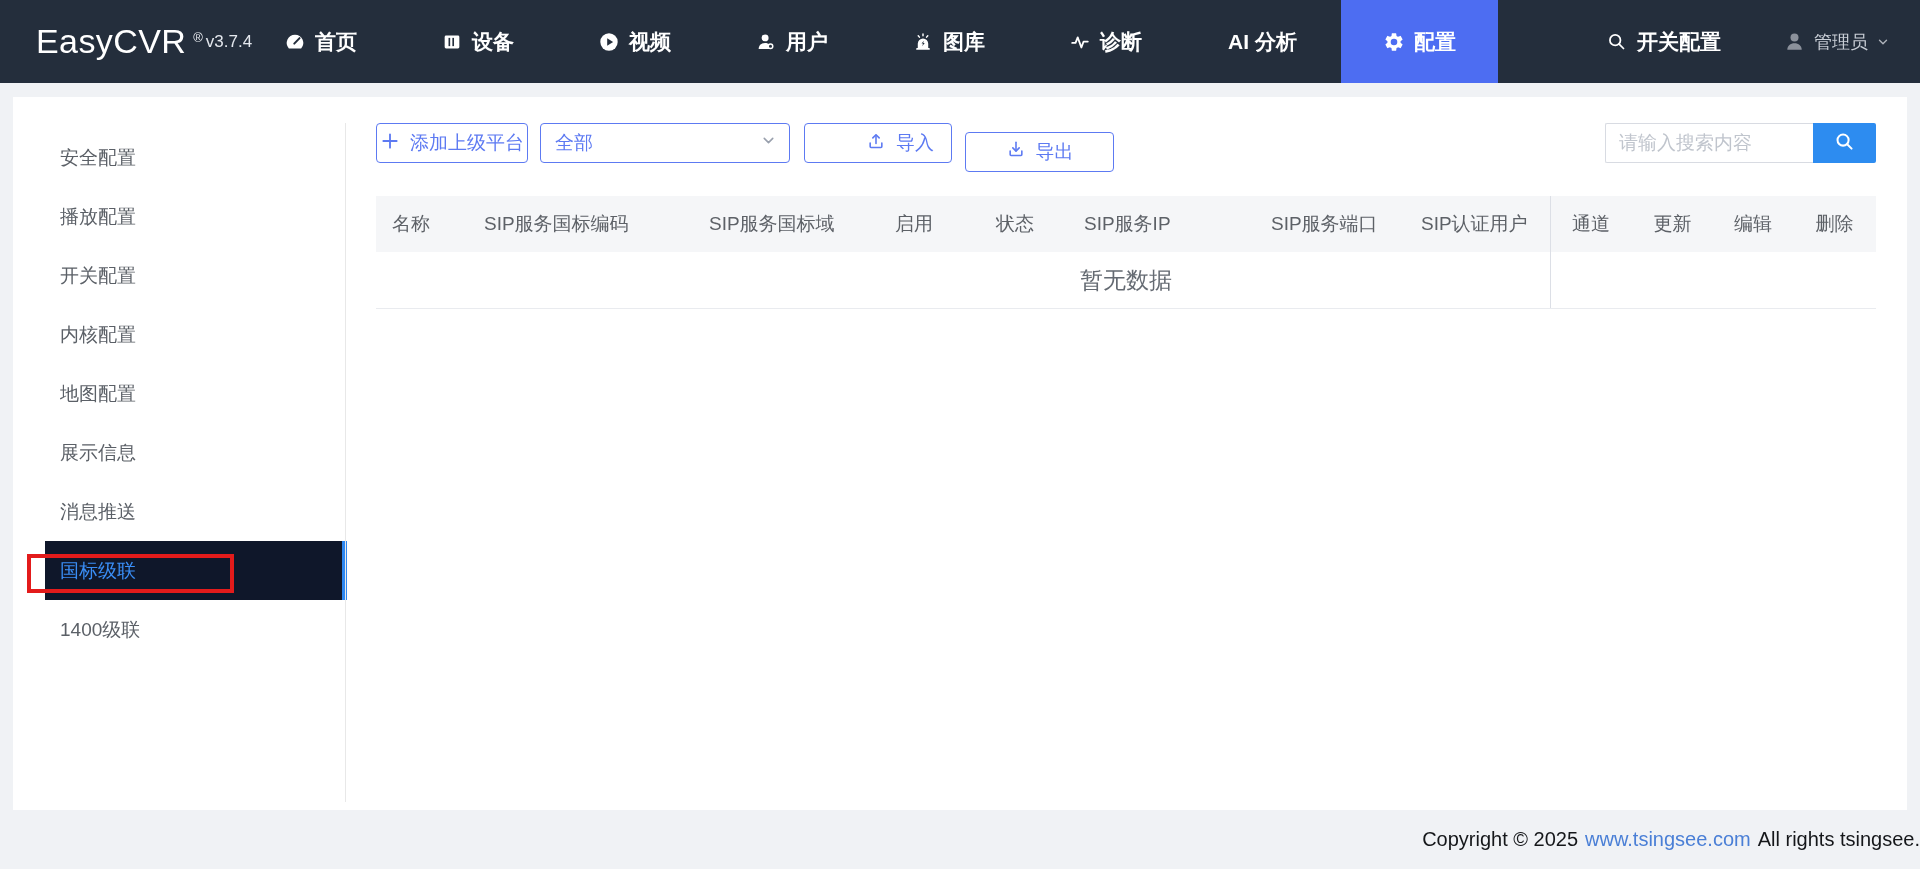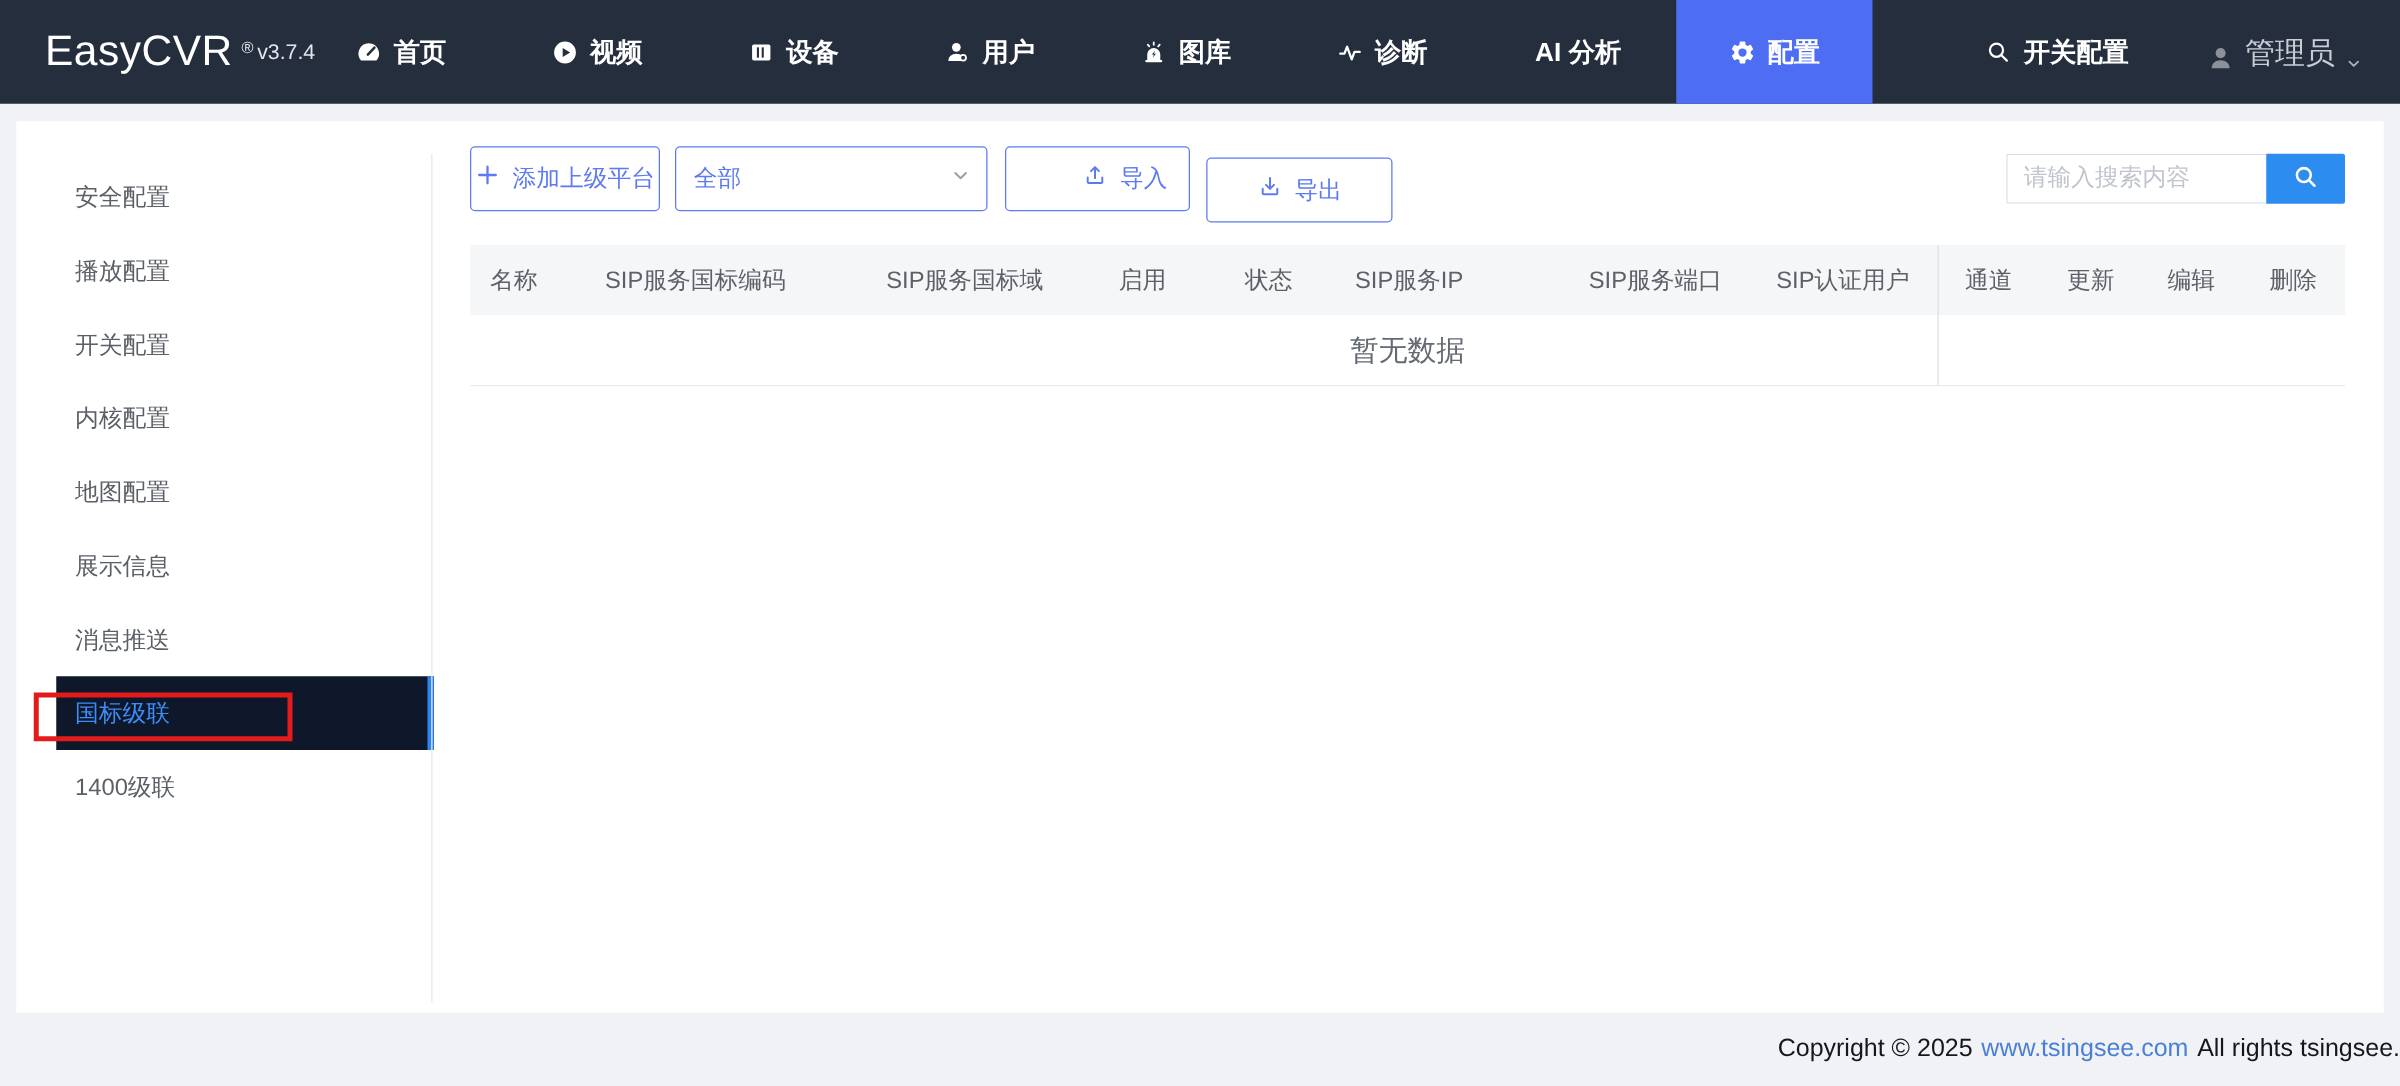--- a/index.html
+++ b/index.html
@@ -12,39 +12,39 @@
   .brand-name { font-size:34px; font-weight:500; letter-spacing:.4px; }
   .brand-tm { font-size:13px; margin:-8px 0 0 7px; color:#e8ebf0; }
   .brand-ver { font-size:17px; color:#e3e7ed; margin-left:3px; }
   .nav-items { display:flex; align-items:stretch; }
   .nav-item { width:157px; display:flex; align-items:center; justify-content:center; gap:9px;
               font-size:21px; font-weight:bold; cursor:pointer; }
   .nav-item.active { background:#4d6df2; }
   .nav-item .ic, .nav-search .ic, .nav-user .ic { display:flex; align-items:center; }
   .nav-right { margin-left:auto; display:flex; align-items:center; gap:62px; padding-right:30px; }
   .nav-search { display:flex; align-items:center; gap:10px; font-size:21px; font-weight:bold; cursor:pointer; }
-  .nav-user { display:flex; align-items:flex-end; gap:8px; font-size:24px; color:#c9ced6; cursor:pointer; }
+  .nav-user { display:flex; align-items:center; gap:8px; font-size:18px; color:#c9ced6; cursor:pointer; }
 
   
   .card { position:relative; margin:14px 13px 0; height:713px; background:#fff; }
   .vdivider { position:absolute; left:332px; top:26px; bottom:8px; width:1px; background:#e8e8e8; }
 
   
   #side-menu { position:absolute; left:32px; top:31px; width:302px; }
   .side-item { position:relative; height:59px; display:flex; align-items:center; padding-left:15px;
                font-size:19px; color:#5b6067; cursor:pointer; }
   .side-item.selected { background:#0f172a; color:#3a8ef6; }
   .side-item.selected::after { content:''; position:absolute; right:0; top:0; bottom:0; width:5px; background:#2c86f0; }
   .anno-box { position:absolute; left:-18px; top:13px; width:199px; height:31px;
               border:4px solid #e31b1b; pointer-events:none; }
 
   
   .main { position:absolute; left:363px; top:0; width:1500px; }
   .toolbar { display:flex; align-items:center; margin-top:26px; height:40px; }
-  .btn { height:52px; box-sizing:border-box; border:1px solid #5d7af2; border-radius:4px; background:#fff;
+  .btn { height:40px; box-sizing:border-box; border:1px solid #5d7af2; border-radius:4px; background:#fff;
          color:#5d7af2; font-size:19px; display:flex; align-items:center; justify-content:center; gap:10px;
          cursor:pointer; font-family:inherit; }
   .add-btn { width:152px; }
   .select { width:250px; justify-content:space-between; padding:0 12px 0 14px; margin-left:12px; }
   .import-btn { width:148px; margin-left:14px;padding-left:44px; }
   .export-btn { width:149px; margin-left:13px;margin-top:17px; }
   .search-group { margin-left:auto; display:flex; }
   .search-input { width:208px; height:40px; box-sizing:border-box; border:1px solid #d8dbe2; border-right:none;
                   padding:0 13px; font-size:19px; color:#333; border-radius:2px 0 0 2px; outline:none;
                   font-family:inherit; }
@@ -80,35 +80,35 @@
           <svg viewBox="0 0 24 24" width="22" height="22">
             <path d="M12 4a9 9 0 0 0-6.7 15h13.4A9 9 0 0 0 12 4z" fill="#fff"></path>
             <path d="M11.2 13.8L17 7.8" stroke="#242e3c" stroke-width="2.2" stroke-linecap="round"></path>
           </svg>
         </span>
         <span>首页</span>
       </div>
       <div class="nav-item">
         <span class="ic">
           <svg viewBox="0 0 24 24" width="22" height="22">
-            <circle cx="12" cy="12" r="9.5" fill="#fff"></circle>
-            <path d="M10 8l6.5 4-6.5 4z" fill="#242e3c"></path>
-          </svg>
-        </span>
-        <span>视频</span>
-      </div>
-      <div class="nav-item">
-        <span class="ic">
-          <svg viewBox="0 0 24 24" width="22" height="22">
             <rect x="4" y="5" width="16" height="14" rx="1.5" fill="#fff"></rect>
             <rect x="8.2" y="7.5" width="1.8" height="9" fill="#242e3c"></rect>
             <rect x="12.4" y="7.5" width="1.8" height="9" fill="#242e3c"></rect>
           </svg>
         </span>
         <span>设备</span>
+      </div>
+      <div class="nav-item">
+        <span class="ic">
+          <svg viewBox="0 0 24 24" width="22" height="22">
+            <circle cx="12" cy="12" r="9.5" fill="#fff"></circle>
+            <path d="M10 8l6.5 4-6.5 4z" fill="#242e3c"></path>
+          </svg>
+        </span>
+        <span>视频</span>
       </div>
       <div class="nav-item">
         <span class="ic">
           <svg viewBox="0 0 24 24" width="22" height="22">
             <circle cx="11" cy="7.5" r="3.8" fill="#fff"></circle>
             <path d="M4 19.5c0-4 3-6.5 7-6.5s7 2.5 7 6.5z" fill="#fff"></path>
             <circle cx="16.9" cy="16.6" r="2.5" fill="#242e3c" stroke="#fff" stroke-width="1.6"></circle>
           </svg>
         </span>
         <span>用户</span>

